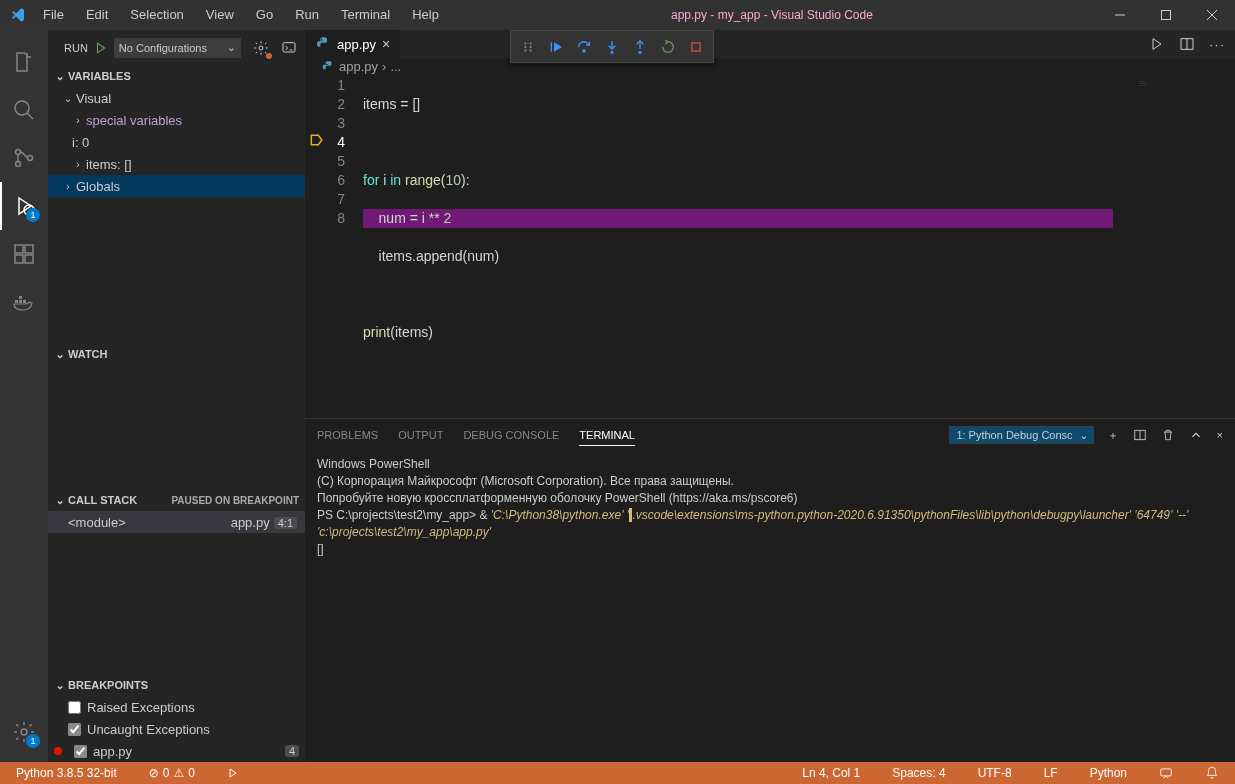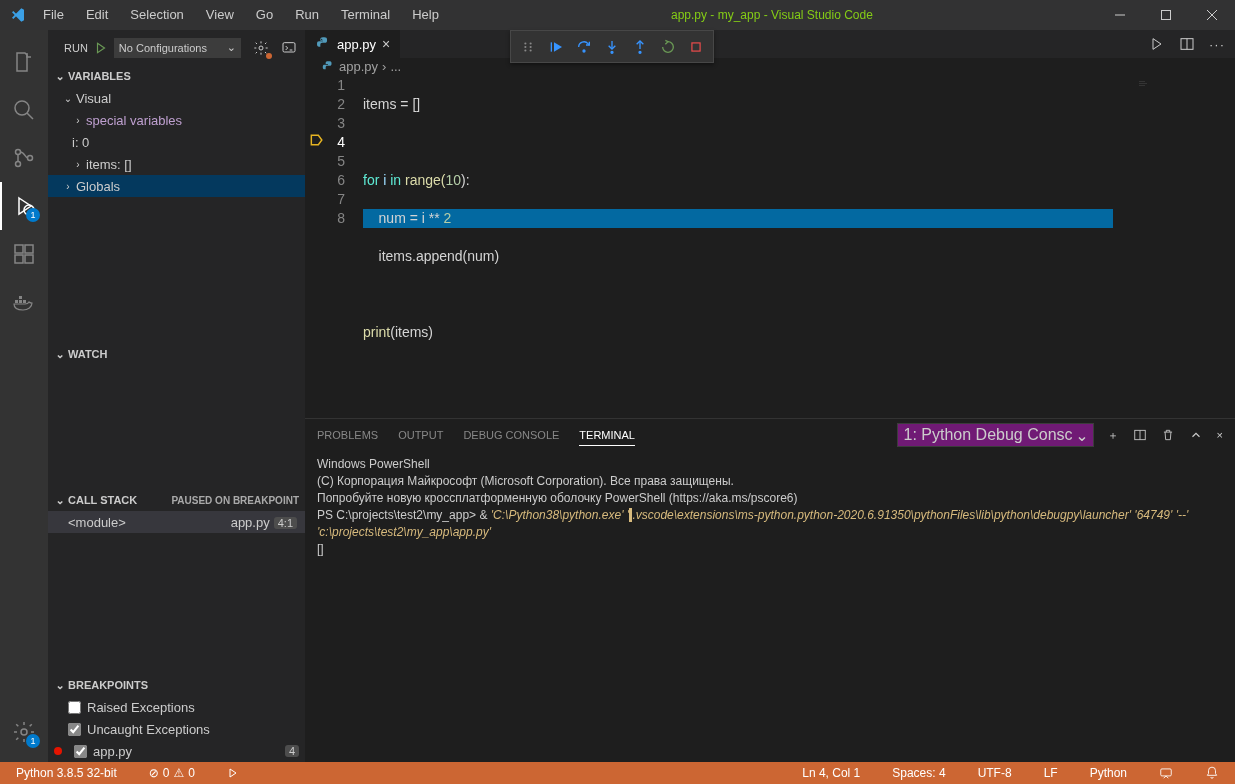--- a/index.html
+++ b/index.html
@@ -1,21 +1,21 @@
 <!DOCTYPE html>
 <html><head>
 <meta charset="utf-8">
 <style>
 * { margin: 0; padding: 0; box-sizing: border-box; font-family: "Segoe UI", Arial, sans-serif; }
 body { width: 1235px; height: 784px; background: #1e1e1e; color: #cccccc; overflow: hidden; font-size: 13px; }
 .titlebar { height: 30px; background: #323233; display: flex; align-items: center; color: #cccccc; }
 .titlebar .logo { width: 35px; display: flex; justify-content: center; align-items: center; }
 .menubar { display: flex; gap: 6px; }
 .menubar .item { padding: 0 8px; cursor: pointer; line-height: 30px; }
-.title-center { flex: 1; text-align: center; font-size: 12px; color: #84cc16; }
+.title-center { flex: 1; text-align: center; font-size: 12px; color: #f9a8d4; }
 .win-controls { display: flex; }
 .win-controls .wc { width: 46px; height: 30px; display: flex; align-items: center; justify-content: center; cursor: pointer; }
 .main-layout { display: flex; height: calc(100% - 30px - 22px); }
 .activitybar { width: 48px; background: #333333; display: flex; flex-direction: column; align-items: center; padding-top: 8px; }
 .activitybar .ab-icon { width: 48px; height: 48px; display: flex; align-items: center; justify-content: center; cursor: pointer; color: #858585; position: relative; }
 .activitybar .ab-icon.active { color: #ffffff; border-left: 2px solid #fff; }
 .activitybar .ab-bottom { margin-top: auto; margin-bottom: 6px; }
 .badge { position: absolute; bottom: 8px; right: 8px; background: #007acc; color: #fff; border-radius: 8px; font-size: 9px; min-width: 14px; height: 14px; display: flex; align-items: center; justify-content: center; padding: 0 3px; }
 .sidebar { width: 257px; background: #252526; display: flex; flex-direction: column; font-size: 11px; }
 .sidebar .panel-header { height: 35px; display: flex; align-items: center; padding: 0 8px 0 16px; gap: 6px; }
@@ -35,35 +35,35 @@
 .tab .close { color:#ccc; font-size:14px; }
 .debug-toolbar { position: absolute; left: 205px; top: 0; height: 33px; background: #333333; border: 1px solid #474747; display: flex; align-items: center; padding: 0 4px; gap: 2px; box-shadow: 0 2px 4px rgba(0,0,0,0.4); }
 .dbg-btn { width: 26px; height: 26px; display:flex; align-items:center; justify-content:center; cursor:pointer; border-radius:3px; }
 .tabs-right { margin-left:auto; display:flex; align-items:center; gap:14px; padding-right:10px; color:#ccc;}
 .breadcrumbs { height: 22px; display: flex; align-items: center; padding-left: 16px; gap: 4px; color: #a0a0a0; font-size: 13px; }
 .editor-body { flex:1; display:flex; font-family: Consolas, monospace; font-size: 14px; position:relative; }
 .gutter { width: 58px; text-align: right; padding-right: 18px; color: #858585; line-height: 19px; padding-top: 0; position:relative;}
 .gutter .ln { height:19px; }
 .code { flex:1; line-height:19px; white-space:pre; color:#d4d4d4; position:relative;}
 .code .line { height:19px; padding-left:0;}
-.code .hl { background: #0369a1; width: 750px; display:inline-block;}
+.code .hl { background: #701a75; width: 750px; display:inline-block;}
 .kw { color: #5eead4; }
 .fn { color: #dcdcaa; }
 .id { color: #9cdcfe; }
 .num { color: #b5cea8; }
 .bp-glyph { position:absolute; left:4px; width:14px; height:14px; color:#e6b422;}
 .minimap { position:absolute; right:0; top:0; width:100px; height:100%; opacity:0.4; font-size:2px; color:#888; padding:4px; pointer-events:none;}
 .panel-area { height: 430px; background: #1e1e1e; border-top: 1px solid #333; display:flex; flex-direction:column;}
 .panel-tabs { height: 33px; display:flex; align-items:center; padding: 0 12px; gap: 20px; font-size:11px; color:#888; }
 .panel-tabs .pt { cursor:pointer; text-transform:uppercase; padding:4px 0;}
 .panel-tabs .pt.active { color:#fff; border-bottom:1px solid #fff;}
 .panel-tabs .right-ctrls { margin-left:auto; display:flex; align-items:center; gap:14px; color:#ccc;}
 .terminal { flex:1; padding: 4px 12px; font-family: Consolas, monospace; font-size:12px; line-height:17px; color:#ccc; overflow:hidden;}
 .terminal .yel { color:#d7ba7d;font-style:italic; }
-.term-select { background:#701a75; color:#ccc; border:1px solid #3c3c3c; font-size:16px; padding:2px 20px 2px 6px; position:relative;}
+.term-select { background:#0c4a6e; color:#ccc; border:1px solid #3c3c3c; font-size:11px; padding:2px 20px 2px 6px; position:relative;}
 .statusbar { height: 22px; background: #cc6633; color: #fff; display:flex; align-items:center; font-size:12px; }
 .statusbar .sb-item { padding: 0 16px; display:flex; align-items:center; gap:4px; cursor:pointer;}
 .statusbar .sb-right { margin-left:auto; display:flex;}
 .stack-row { height:22px; display:flex; align-items:center; padding:0 8px 0 20px; font-size:13px;}
 .stack-loc { margin-left:auto; color:#ccc;}
 .pill { background:#4d4d4d; border-radius:3px; padding:0 4px; font-size:11px; margin-left:4px;}
 svg { display:block; }
 </style>
 </head>
 <body>

